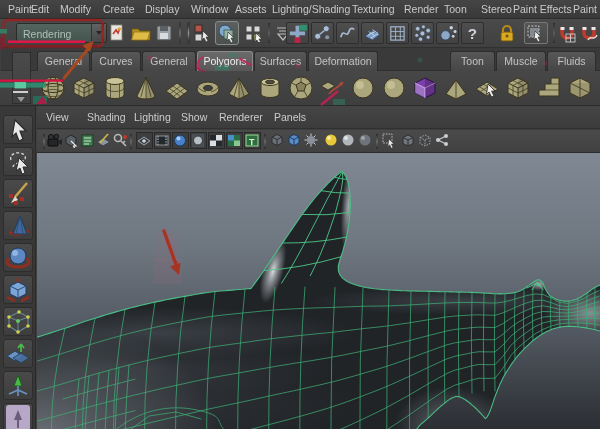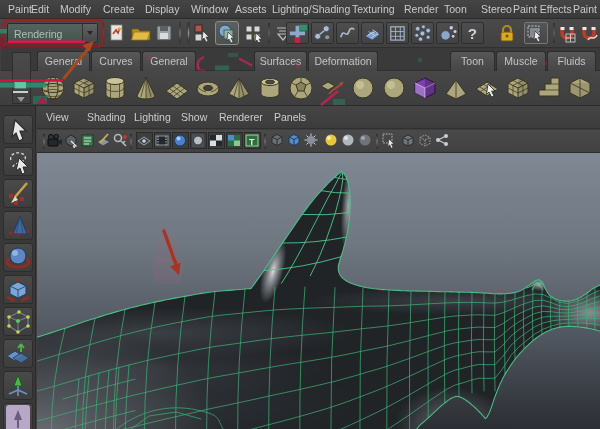--- a/index.html
+++ b/index.html
@@ -5,21 +5,21 @@
 #app{position:relative;width:600px;height:429px;overflow:hidden;background:#3f3f3f;
   font-family:"Liberation Sans",sans-serif}
 .abs{position:absolute}
 
 #menubar{left:0;top:0;width:600px;height:19px;background:linear-gradient(#454545,#393939);
   border-bottom:1px solid #2c2c2c;color:#c9c9c9;font-size:10.5px;white-space:nowrap}
 #menubar span{position:absolute;top:3px}
 
 #status{left:0;top:19px;width:600px;height:29px;background:linear-gradient(#4a4a4a,#404040);
   border-bottom:1px solid #303030}
-.combo{position:absolute;left:7px;top:4px;width:91px;height:20px;background:linear-gradient(#585b5a,#454847);
+.combo{position:absolute;left:16px;top:4px;width:91px;height:20px;background:linear-gradient(#585b5a,#454847);
   border:1px solid #2b2b2b;border-radius:2px;color:#ccd2cc;font-size:10.5px}
 .combo .txt{position:absolute;left:6px;top:3.5px;color:#c2c8c2}
 .combo .btn{position:absolute;right:0;top:0;width:15px;height:18px;background:linear-gradient(#606362,#454847);
   border-left:1px solid #333}
 .combo .btn:after{content:"";position:absolute;left:3.5px;top:7px;border-left:3.5px solid transparent;
   border-right:3.5px solid transparent;border-top:4.5px solid #252726}
 .sep2{position:absolute;top:4px;width:2px;height:20px;background:linear-gradient(#2e2e2e,#5a5a5a 50%,#2e2e2e)}
 .ic{position:absolute;top:5px;width:18px;height:18px}
 
 #tabs{left:1px;top:48px;width:600px;height:23px;background:#3a3a3a;border-bottom:1px solid #2e2e2e}
@@ -194,20 +194,21 @@
           <path d="M4,3 v6 a5,5 0 0 0 10,0 v-6" stroke="#c23b2a" stroke-width="3.4" fill="none"></path>
           <rect x="2.5" y="3" width="4" height="3" fill="#e8e8e8"></rect>
           <rect x="11.5" y="3" width="4" height="3" fill="#e8e8e8"></rect>
           <circle cx="10" cy="14" r="2" fill="#8cb0dc"></circle>
         </svg></div>
     </div>
     <div id="tabs" class="abs">
       <div class="tab" style="left:36px;width:53px">General</div>
       <div class="tab" style="left:90px;width:50px">Curves</div>
       <div class="tab" style="left:141px;width:54px">General</div>
+      <div class="tab sel" style="left:196px;width:56px">Polygons</div>
       <div class="tab" style="left:253px;width:53px">Surfaces</div>
       <div class="tab" style="left:307px;width:70px">Deformation</div>
       <div class="tab" style="left:449px;width:45px">Toon</div>
       <div class="tab" style="left:495px;width:50px">Muscle</div>
       <div class="tab" style="left:546px;width:49px">Fluids</div>
     </div>
     <div id="shelf" class="abs">
       <div style="position:absolute;left:12px;top:-19px;width:19px;height:52px;background:linear-gradient(#4a4a4a,#404040);border:1px solid #2d2d2d;z-index:2"></div>
       <div style="position:absolute;left:14px;top:11px;width:12px;height:6px;background:#64b894;z-index:3"></div>
       <div style="position:absolute;left:13px;top:20px;width:15px;height:2px;background:#cfcfcf;z-index:3"></div>

